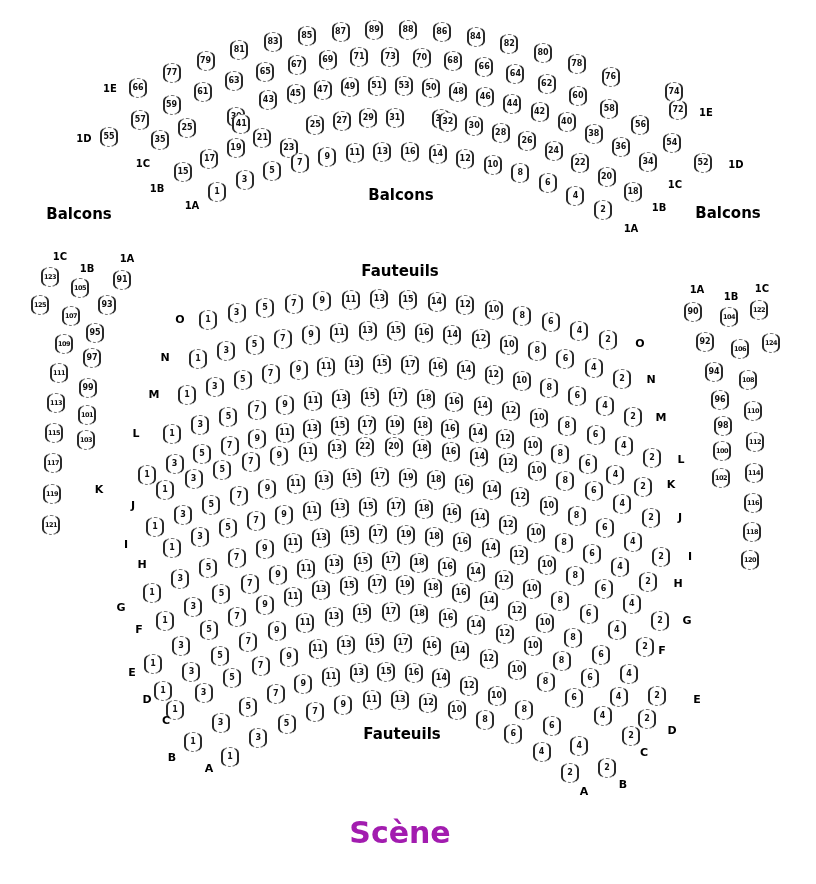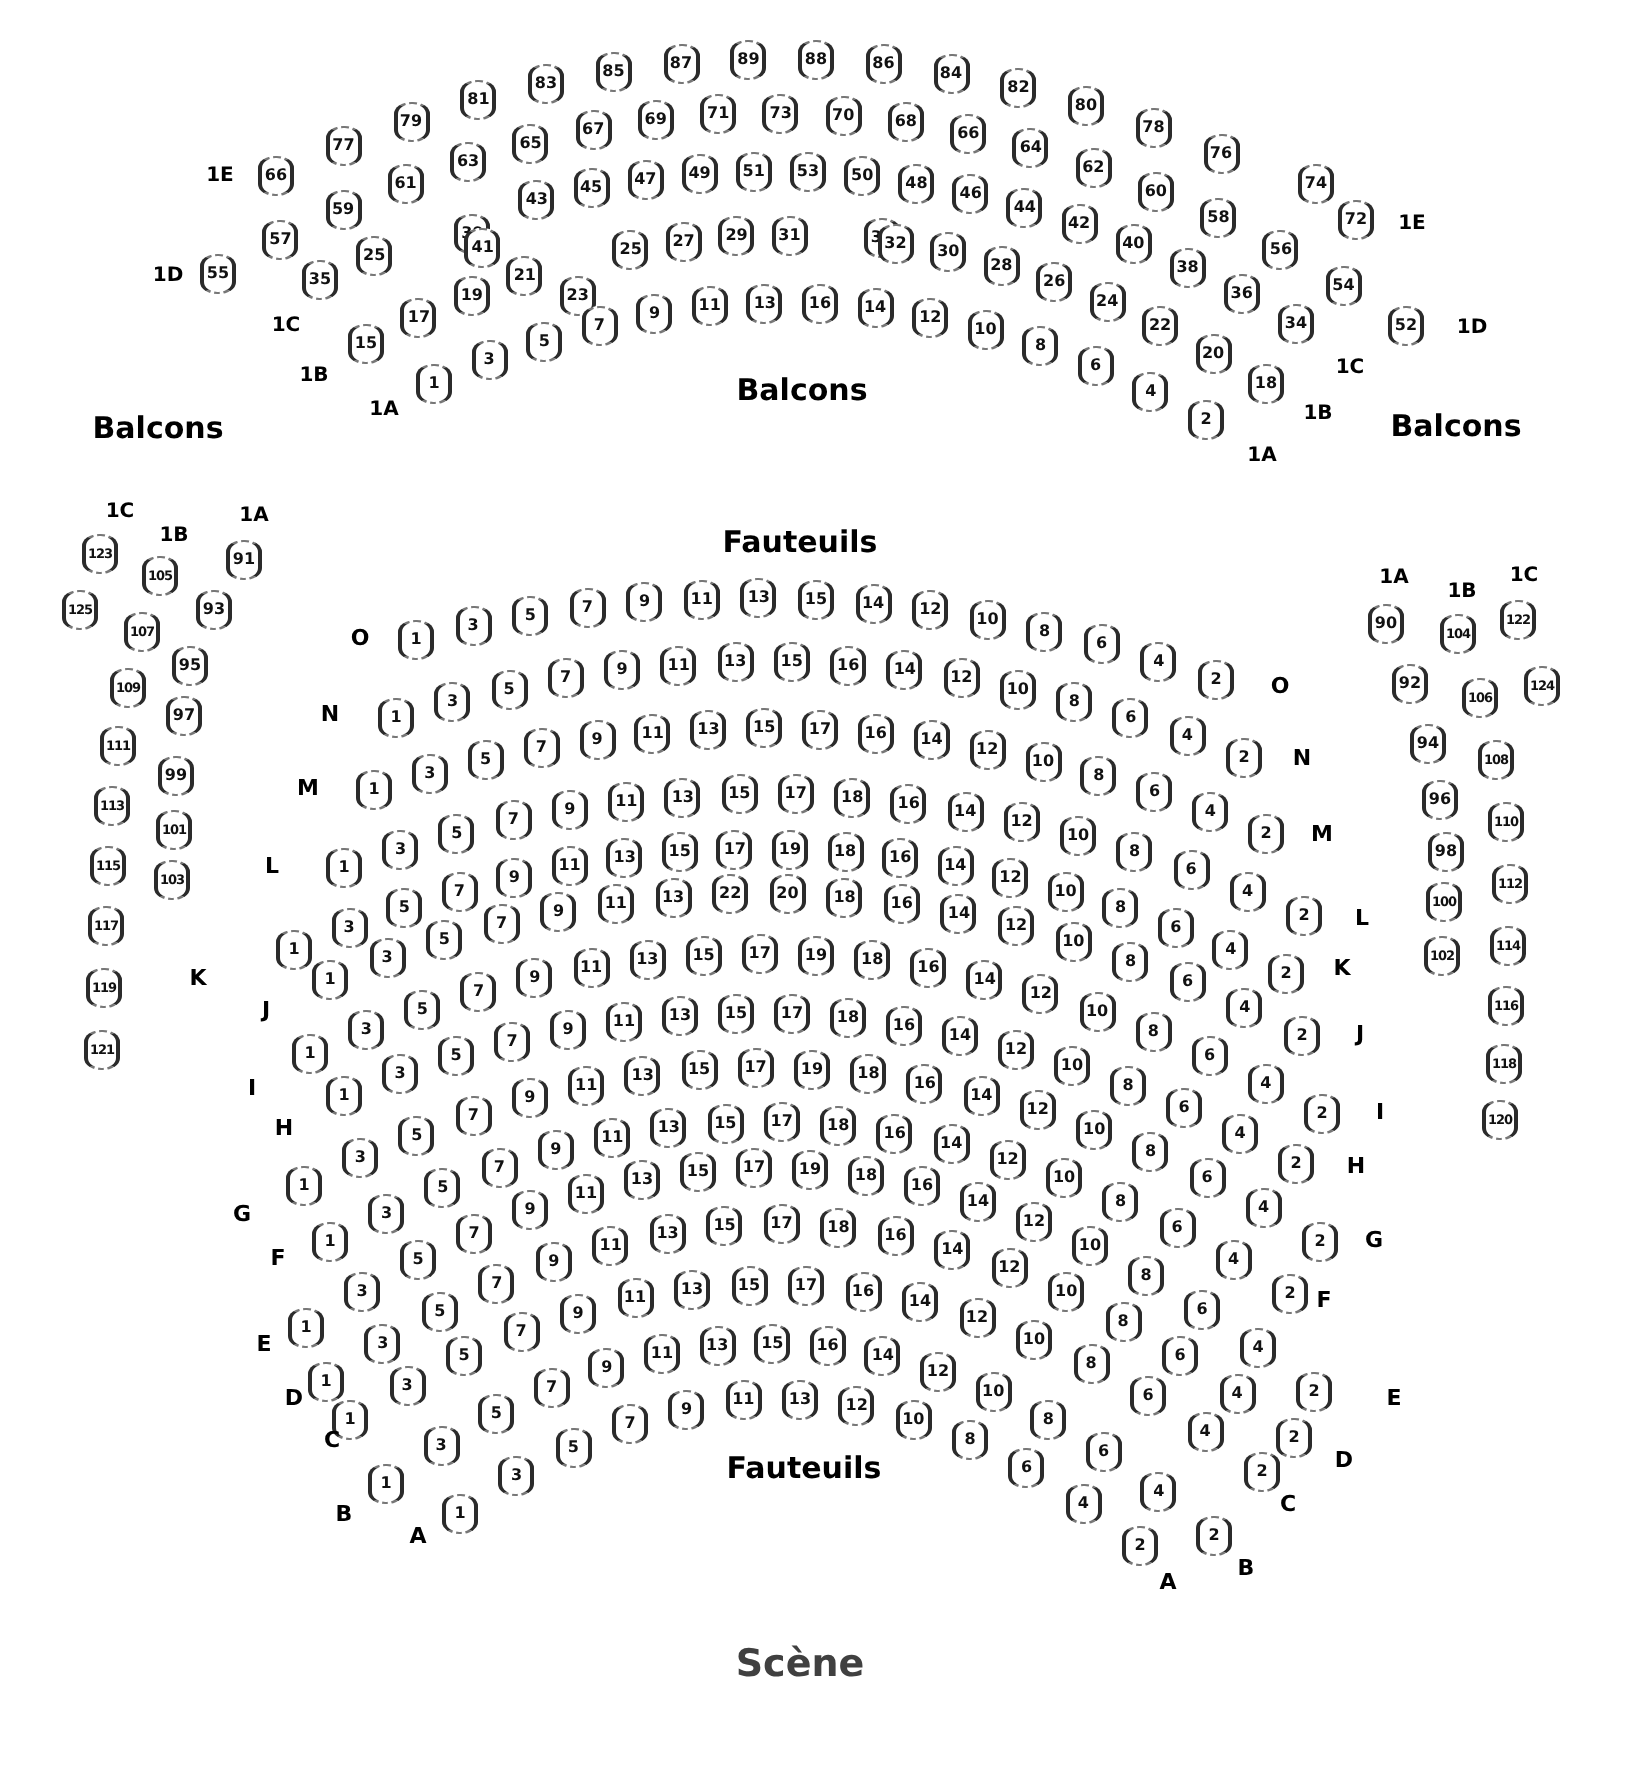--- a/index.html
+++ b/index.html
@@ -12,21 +12,21 @@
         display:flex;align-items:center;justify-content:center;
         font-weight:bold;font-size:8px;line-height:1;cursor:pointer;}
   .seat.wide{font-size:6.5px;letter-spacing:-0.5px;}
   .rowlab{position:absolute;transform:translate(-50%,-50%);font-weight:bold;
           font-size:11px;color:#000;white-space:nowrap;}
   .sublab{position:absolute;transform:translate(-50%,-50%);font-weight:bold;
           font-size:10px;color:#000;white-space:nowrap;}
   .title{position:absolute;transform:translate(-50%,-50%);font-weight:bold;
          font-size:15px;color:#000;white-space:nowrap;}
   .stage{position:absolute;transform:translate(-50%,-50%);font-weight:bold;
-         font-size:19px;color:#404040;white-space:nowrap;}
+         font-size:30px;color:#a21caf;white-space:nowrap;}
 </style>
 </head>
 <body>
 
 <div id="plan">
   <div class="title" style="left:79px;top:214px">Balcons</div>
   <div class="title" style="left:401px;top:195px">Balcons</div>
   <div class="title" style="left:728px;top:213px">Balcons</div>
   <div class="title" style="left:400px;top:271px">Fauteuils</div>
   <div class="title" style="left:402px;top:734px">Fauteuils</div>
@@ -39,21 +39,21 @@
     <div class="seat" style="left: 297.75px; top: 25.5781px;">85</div>
     <div class="seat" style="left: 331.5px; top: 21.5625px;">87</div>
     <div class="seat" style="left: 365.25px; top: 19.7031px;">89</div>
     <div class="seat" style="left: 399px; top: 20px;">88</div>
     <div class="seat" style="left: 432.75px; top: 22.4531px;">86</div>
     <div class="seat" style="left: 466.5px; top: 27.0625px;">84</div>
     <div class="seat" style="left: 500.25px; top: 33.8281px;">82</div>
     <div class="seat" style="left: 534px; top: 42.75px;">80</div>
     <div class="seat" style="left: 567.75px; top: 53.8281px;">78</div>
     <div class="seat" style="left: 601.5px; top: 67.0625px;">76</div>
-    <div class="seat" style="left: 649px; top: 82.4531px;">74</div>
+    <div class="seat" style="left: 665px; top: 82.4531px;">74</div>
     <div class="seat" style="left: 669px; top: 100px;">72</div>
     <div class="sublab" style="left: 110px; top: 88px;">1E</div>
     <div class="sublab" style="left: 706px; top: 112px;">1E</div>
     <div class="seat" style="left: 100px; top: 127px;">55</div>
     <div class="seat" style="left: 131.263px; top: 109.82px;">57</div>
     <div class="seat" style="left: 162.526px; top: 94.7008px;">59</div>
     <div class="seat" style="left: 193.789px; top: 81.6427px;">61</div>
     <div class="seat" style="left: 225.053px; top: 70.6454px;">63</div>
     <div class="seat" style="left: 256.316px; top: 61.7091px;">65</div>
     <div class="seat" style="left: 287.579px; top: 54.8338px;">67</div>

